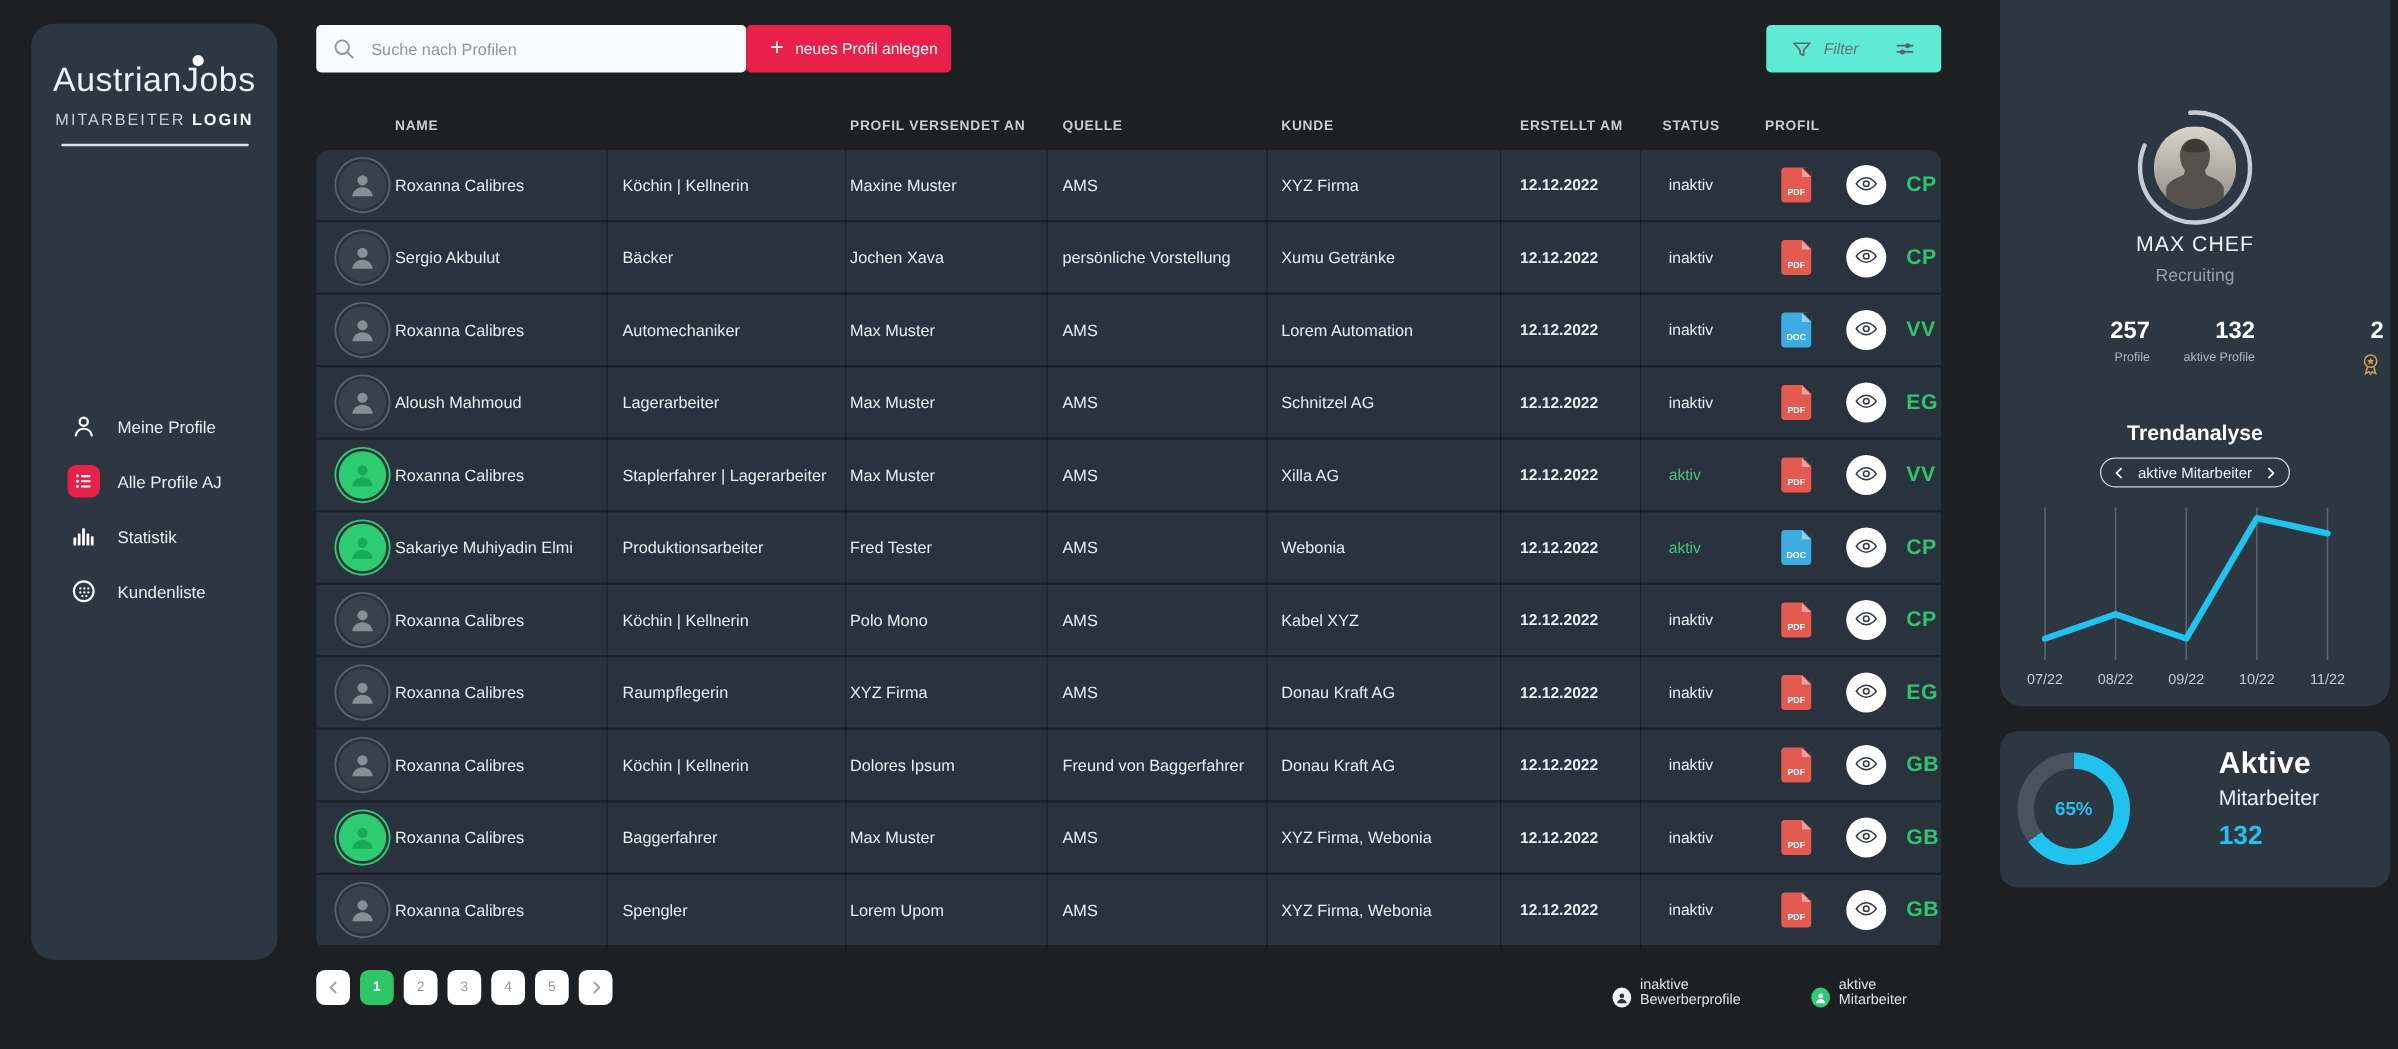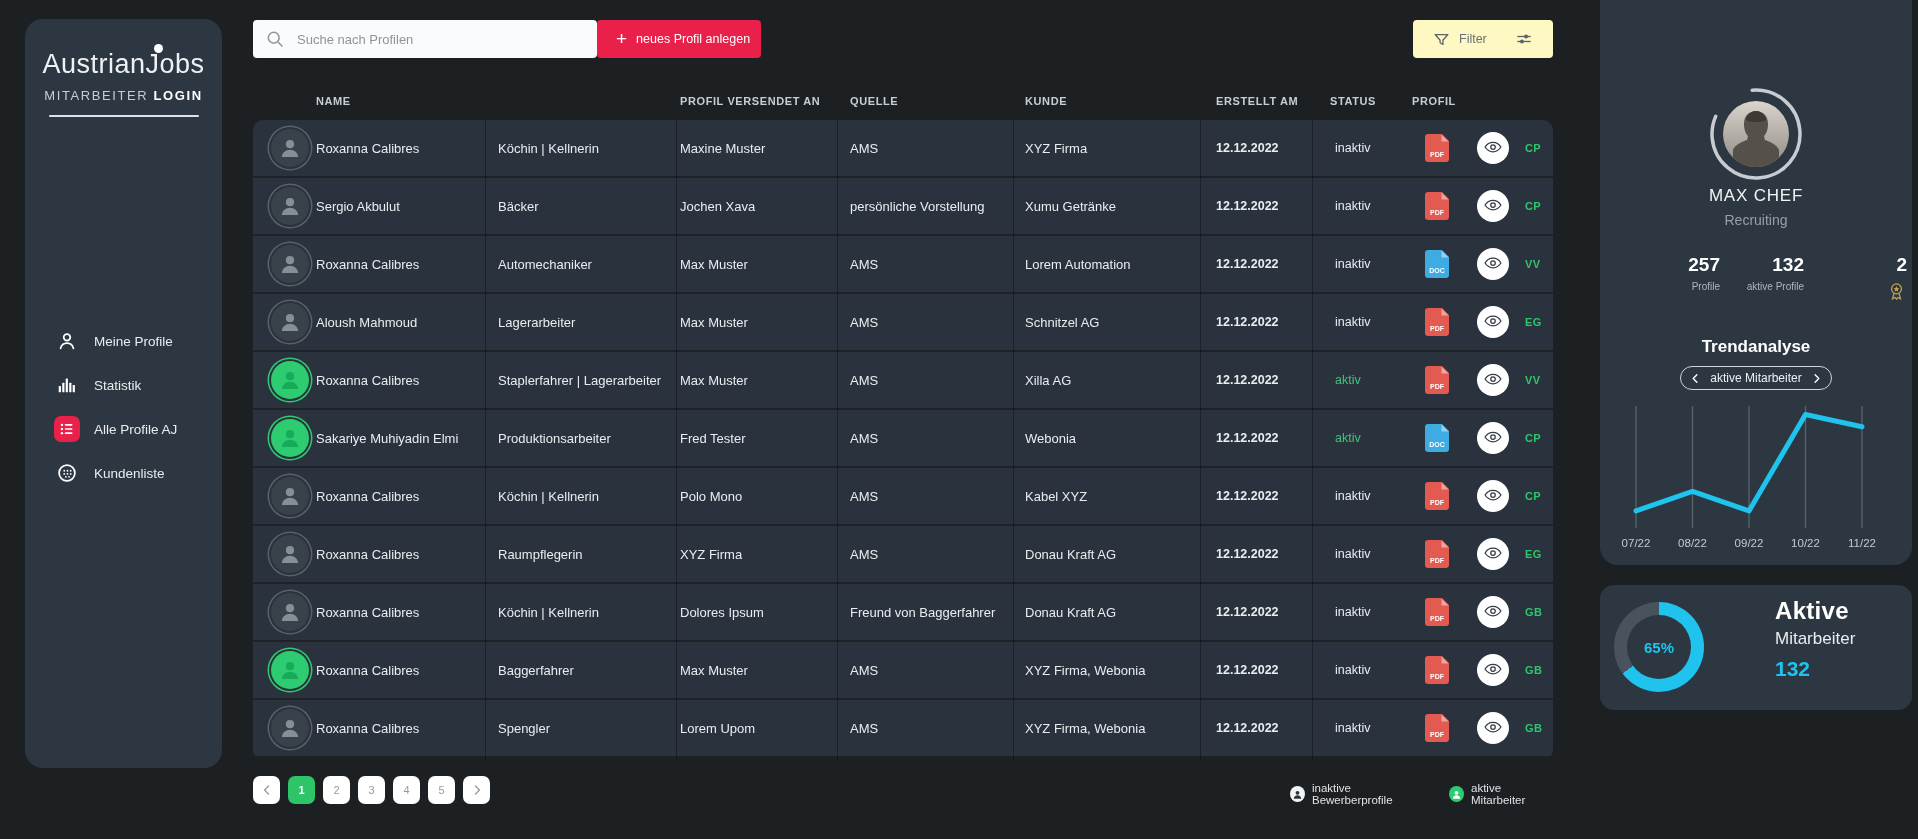--- a/index.html
+++ b/index.html
@@ -29,44 +29,44 @@
     border-radius:4px;display:flex;align-items:center;}
   .s-icon{margin-left:12px;width:20px;height:20px;}
   .search-box input{border:0;outline:0;background:transparent;flex:1;margin-left:10px;
     font-size:13px;color:#3a4048;font-family:"Liberation Sans",sans-serif;}
   .search-box input::placeholder{color:#8d949b;}
   .btn-new{position:absolute;left:597px;top:20px;width:164px;height:38px;background:#e8204a;
     border:0;border-radius:4px;color:#fff;display:flex;align-items:center;cursor:pointer;
     font-family:"Liberation Sans",sans-serif;}
   .btn-new .plus{font-size:19px;font-weight:300;margin:0 9px 2px 13px;line-height:1;}
   .btn-new .lbl{font-size:12.5px;}
-  .btn-filter{position:absolute;left:1413px;top:20px;width:140px;height:38px;background:#fef9c3;
+  .btn-filter{position:absolute;left:1413px;top:20px;width:140px;height:38px;background:#5eead4;
     border:0;border-radius:4px;display:flex;align-items:center;cursor:pointer;
-    font-family:"Liberation Sans",sans-serif;}
+    font-family:"Liberation Sans",sans-serif;font-style:italic;}
   .btn-filter .f-ic{margin-left:14px;width:17px;height:17px;}
   .btn-filter .lbl{font-size:12.5px;color:#6a7077;margin-left:9px;}
   .btn-filter .sl-ic{margin-left:auto;margin-right:13px;width:20px;height:20px;}
   
   .thead-cell{position:absolute;top:95px;font-size:11px;font-weight:700;letter-spacing:.6px;
     color:#c7cdd4;text-transform:uppercase;}
   .table-body{position:absolute;left:253px;top:120px;width:1300px;height:640px;
     border-radius:10px;overflow:hidden;}
   .col-sep{position:absolute;top:0;bottom:0;width:1px;background:rgba(10,12,15,.45);z-index:5;}
   .row{position:relative;height:56px;background:#2a323d;border-bottom:2px solid #1e2125;}
   .row:last-child{border-bottom:0;}
   .cell{position:absolute;top:50%;transform:translateY(-50%);font-size:13px;color:#e9edf0;white-space:nowrap;}
   .c-name{left:63px;}
   .c-job{left:245px;}
   .c-sent{left:427px;}
   .c-src{left:597px;}
   .c-cust{left:772px;}
   .c-date{left:963px;font-weight:700;font-size:12.5px;}
   .c-status{left:1082px;font-size:12.5px;}
   .c-status.aktiv{color:#42c37b;}
-  .c-init{left:1272px;font-weight:700;font-size:11px;color:#2fc56d;letter-spacing:.4px;text-align:center;}
+  .c-init{left:1272px;font-weight:700;font-size:17px;color:#2fc56d;letter-spacing:.4px;text-align:center;}
   .avatar{position:absolute;left:18px;top:9px;width:38px;height:38px;border-radius:50%;
     display:flex;align-items:center;justify-content:center;background:#39414a;
     box-shadow:0 0 0 2px #2a323d,0 0 0 3.5px #59616a;}
   .avatar svg{width:24px;height:24px;fill:#868e96;}
   .avatar.green{background:#2ecc71;box-shadow:0 0 0 2px #2a323d,0 0 0 3.5px #2ecc71;}
   .avatar.green svg{fill:#17aa59;}
   .doc-badge{position:absolute;left:1172px;top:14px;width:24px;height:28px;border-radius:3px;
     display:flex;align-items:flex-end;justify-content:center;padding-bottom:4px;box-sizing:border-box;
     font-size:7px;font-weight:700;color:#fff;cursor:pointer;}
   .doc-badge.pdf{background:#e25a50;}
@@ -80,21 +80,21 @@
   .eye-btn svg{width:20px;height:20px;}
   
   .pagination{position:absolute;left:253px;top:776px;display:flex;gap:8px;}
   .page-btn{width:27px;height:28px;border-radius:7px;background:#fff;border:0;cursor:pointer;
     display:flex;align-items:center;justify-content:center;font-size:11px;color:#949ba3;
     font-family:"Liberation Sans",sans-serif;}
   .page-btn.active{background:#2ec468;color:#fff;font-weight:700;}
   .page-btn svg{width:12px;height:12px;}
   .legend{position:absolute;top:782px;left:1290px;width:263px;display:flex;justify-content:flex-end;
     gap:22px;align-items:center;}
-  .legend-item{display:flex;align-items:center;gap:7px;}
+  .legend-item{display:flex;align-items:flex-end;gap:7px;}
   .legend-ic{width:16px;height:16px;border-radius:50%;display:flex;align-items:center;justify-content:center;}
   .legend-ic svg{width:11px;height:11px;}
   .legend-ic.inaktiv{background:#f2f4f6;}
   .legend-ic.inaktiv svg{fill:#2a323d;}
   .legend-ic.aktiv{background:#2ecc71;}
   .legend-ic.aktiv svg{fill:#fff;}
   .legend-label{font-size:11.5px;color:#dfe3e6;}
   
   .card-top{position:absolute;left:1600px;top:-16px;width:312px;height:581px;
     background:#2c3742;border-radius:18px;}
@@ -146,45 +146,45 @@
       <div class="nav-item">
         <span class="nav-ic">
           <svg viewBox="0 0 24 24" fill="none" stroke="#fff" stroke-width="1.9">
             <circle cx="12" cy="8" r="3.6"></circle>
             <path d="M5 20c.8-3.7 3.6-5.8 7-5.8s6.2 2.1 7 5.8" stroke-linecap="round"></path>
           </svg>
         </span>
         <span class="nav-label">Meine Profile</span>
       </div>
       <div class="nav-item">
-        <span class="nav-ic">
-          <svg viewBox="0 0 24 24" fill="#fff">
-            <rect x="3" y="13" width="2.4" height="7" rx=".6"></rect>
-            <rect x="6.8" y="9.5" width="2.4" height="10.5" rx=".6"></rect>
-            <rect x="10.6" y="5" width="2.4" height="15" rx=".6"></rect>
-            <rect x="14.4" y="9.5" width="2.4" height="10.5" rx=".6"></rect>
-            <rect x="18.2" y="12" width="2.4" height="8" rx=".6"></rect>
-          </svg>
-        </span>
-        <span class="nav-label">Statistik</span>
-      </div>
-      <div class="nav-item">
         <span class="nav-ic active-bg">
           <svg viewBox="0 0 24 24">
             <g fill="#fff">
               <circle cx="6.5" cy="7.5" r="1.3"></circle>
               <rect x="9.5" y="6.6" width="8.5" height="1.8" rx=".9"></rect>
               <circle cx="6.5" cy="12" r="1.3"></circle>
               <rect x="9.5" y="11.1" width="8.5" height="1.8" rx=".9"></rect>
               <circle cx="6.5" cy="16.5" r="1.3"></circle>
               <rect x="9.5" y="15.6" width="8.5" height="1.8" rx=".9"></rect>
             </g>
           </svg>
         </span>
         <span class="nav-label">Alle Profile AJ</span>
+      </div>
+      <div class="nav-item">
+        <span class="nav-ic">
+          <svg viewBox="0 0 24 24" fill="#fff">
+            <rect x="3" y="13" width="2.4" height="7" rx=".6"></rect>
+            <rect x="6.8" y="9.5" width="2.4" height="10.5" rx=".6"></rect>
+            <rect x="10.6" y="5" width="2.4" height="15" rx=".6"></rect>
+            <rect x="14.4" y="9.5" width="2.4" height="10.5" rx=".6"></rect>
+            <rect x="18.2" y="12" width="2.4" height="8" rx=".6"></rect>
+          </svg>
+        </span>
+        <span class="nav-label">Statistik</span>
       </div>
       <div class="nav-item">
         <span class="nav-ic">
           <svg viewBox="0 0 24 24">
             <circle cx="12" cy="12" r="8.6" fill="none" stroke="#fff" stroke-width="1.9"></circle>
             <g fill="#fff">
               <circle cx="9" cy="9.5" r="1"></circle>
               <circle cx="12.5" cy="9.5" r="1"></circle>
               <circle cx="16" cy="9.5" r="1"></circle>
               <circle cx="9" cy="13" r="1"></circle>

